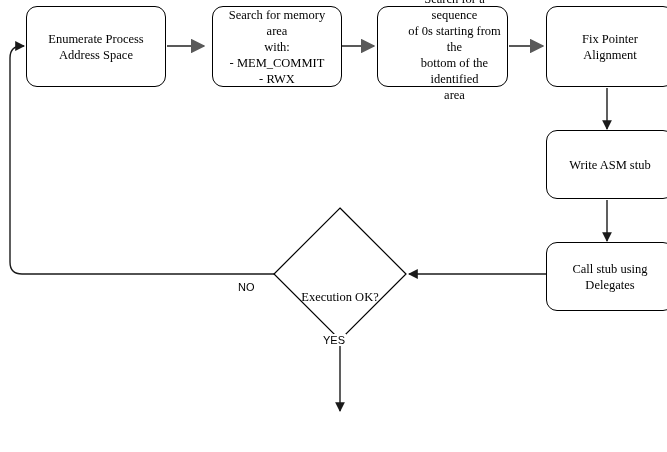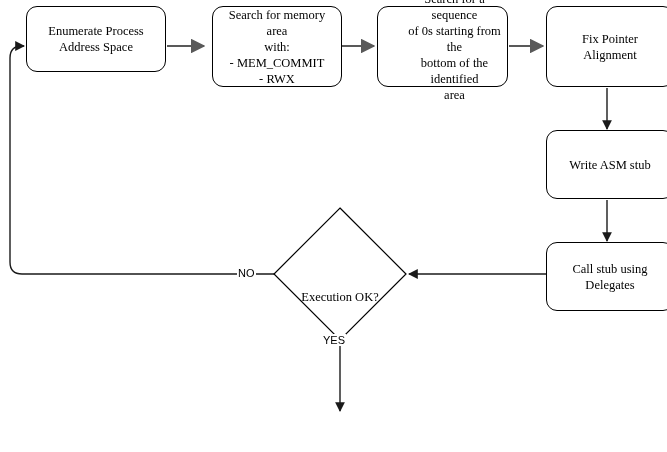--- a/index.html
+++ b/index.html
@@ -99,21 +99,21 @@
 
     <line x1="546" y1="274" x2="409" y2="274" stroke="#1a1a1a" stroke-width="1.4" marker-end="url(#arrow-black)"></line>
 
     <path d="M 275 274 L 22 274 Q 10 274 10 262 L 10 58 Q 10 46 22 46 L 24 46" fill="none" stroke="#1a1a1a" stroke-width="1.4" marker-end="url(#arrow-black)"></path>
 
     <line x1="340" y1="340" x2="340" y2="411" stroke="#1a1a1a" stroke-width="1.4" marker-end="url(#arrow-black)"></line>
 
     <polygon points="340,208 406,274 340,340 274,274" fill="#ffffff" stroke="#000000" stroke-width="1.2"></polygon>
   </svg>
 
-  <div class="node-box" style="left:26px; top:6px; width:140px; height:66px;">
+  <div class="node-box" style="left:26px; top:6px; width:140px; height:81px;">
     <span class="box-text">Enumerate Process
 Address Space</span>
   </div>
 
   <div class="node-box align-left" style="left:212px; top:6px; width:130px; height:81px;">
     <span class="box-text">Search for memory area
 with:
 - MEM_COMMIT
 - RWX</span>
   </div>
@@ -135,17 +135,17 @@
   </div>
 
   <div class="node-box" style="left:546px; top:242px; width:128px; height:69px;">
     <span class="box-text">Call stub using
 Delegates</span>
   </div>
 
 
   <div class="diamond-label" style="left:280px; top:266px; width:120px;">Execution  OK?</div>
 
-  <div class="edge-label" style="left:237px; top:267px;">NO</div>
+  <div class="edge-label" style="left:237px; top:281px;">NO</div>
 
   <div class="edge-label" style="left:322px; top:334px;">YES</div>
 
 </div>
 
 </body></html>

